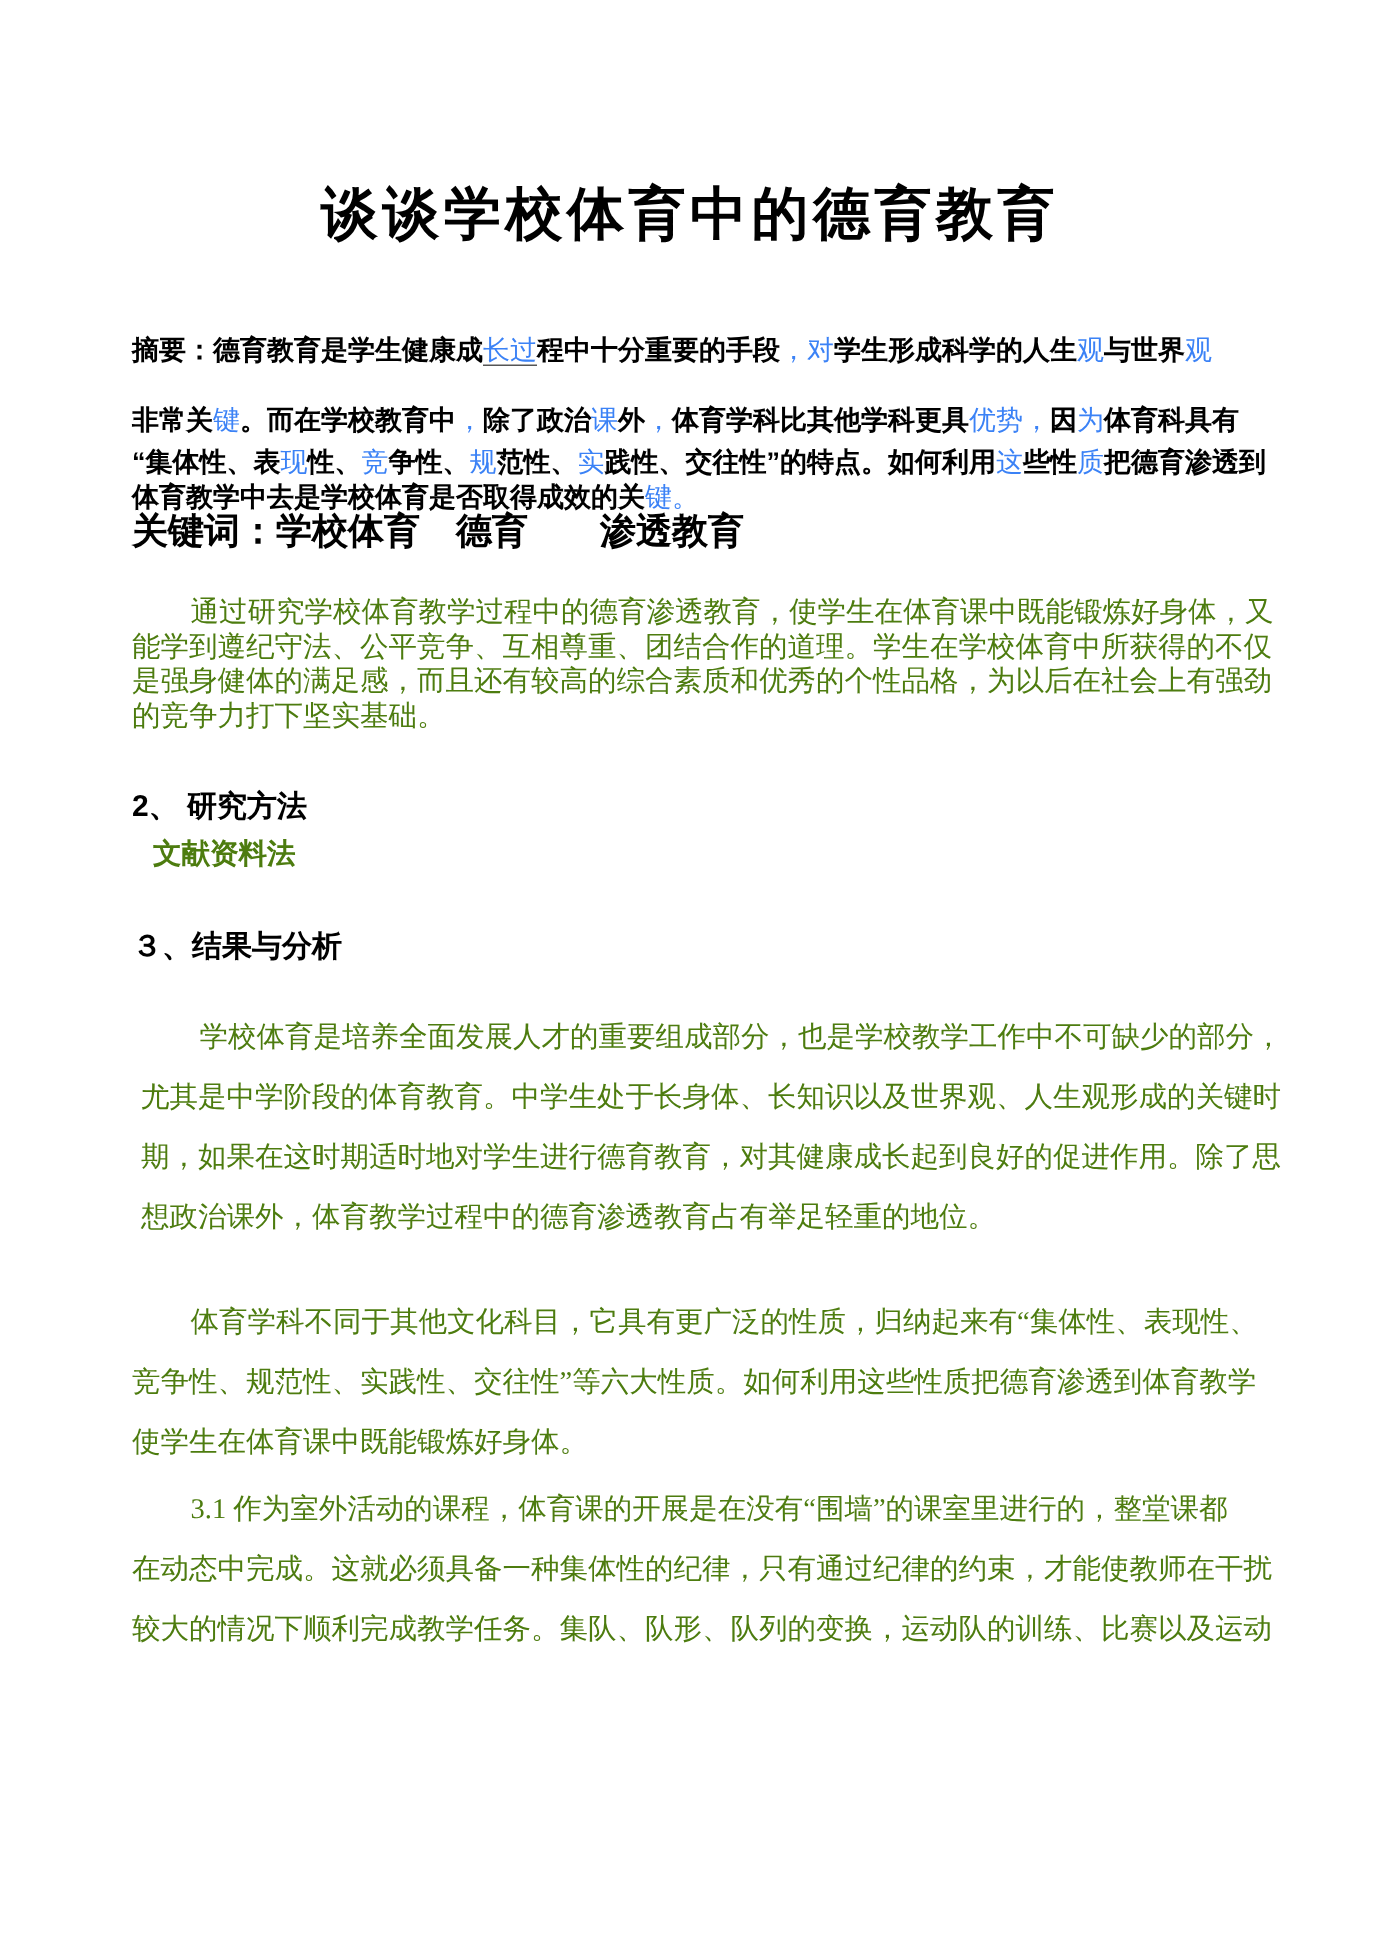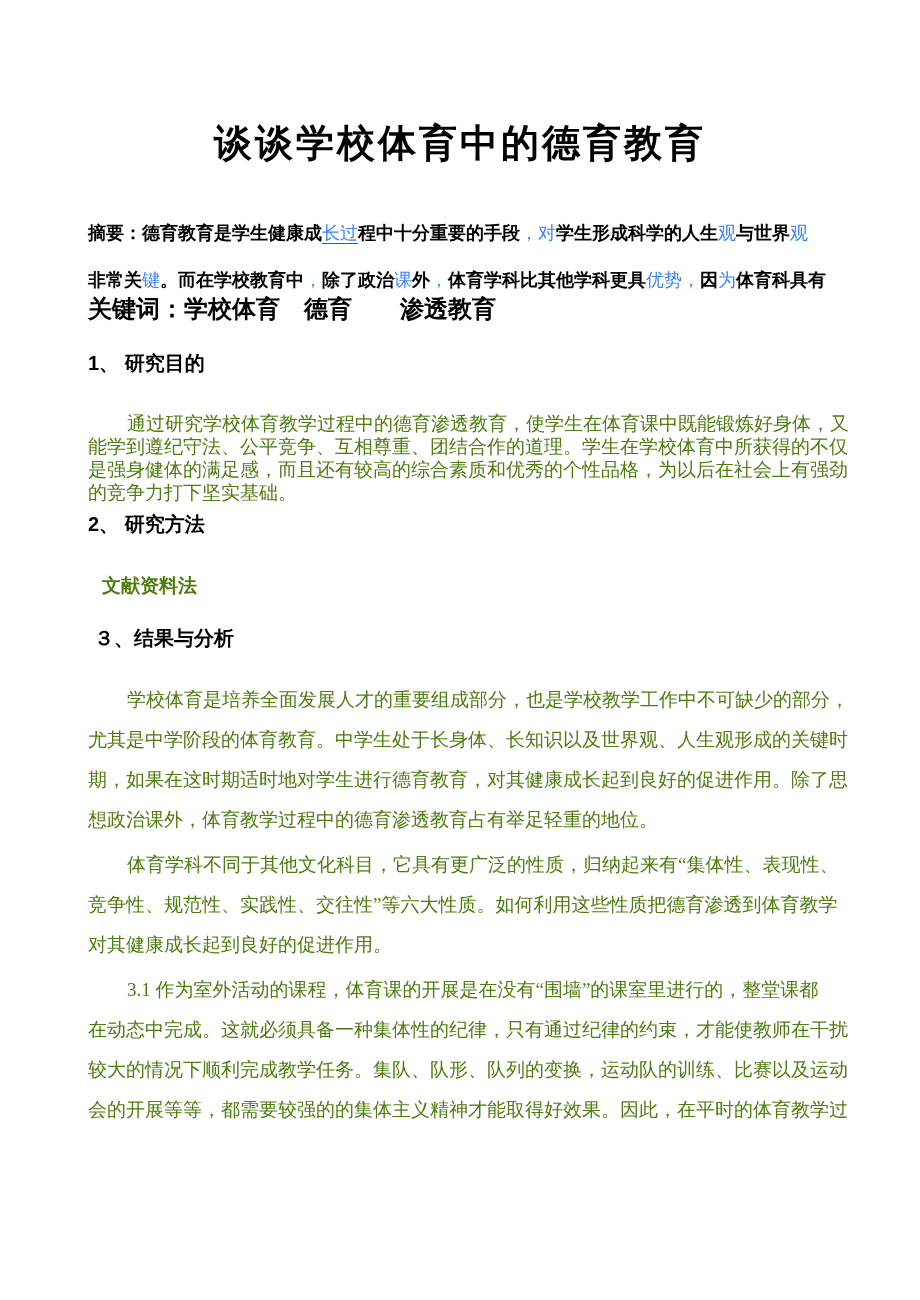--- a/index.html
+++ b/index.html
@@ -76,48 +76,48 @@
 </style>
 </head>
 <body>
 
 <div id="page">
   <div id="doc-title">谈谈学校体育中的德育教育</div>
 
   <div id="abstract">
       <div class="ab-line"><span>摘要：</span><span>德育教育是学生健康成</span><span class="lt ul">长过</span><span>程中十分重要的手段</span><span class="lt">，对</span><span>学生形成科学的人生</span><span class="lt">观</span><span>与世界</span><span class="lt">观</span></div>
       <div class="ab-line"><span>非常关</span><span class="lt">键</span><span>。而在学校教育中</span><span class="lt">，</span><span>除了政治</span><span class="lt">课</span><span>外</span><span class="lt">，</span><span>体育学科比其他学科更具</span><span class="lt">优势，</span><span>因</span><span class="lt">为</span><span>体育科具有</span></div>
+      <div class="ab-line"><span>“集体性、表</span><span class="lt">现</span><span>性、</span><span class="lt">竞</span><span>争性、</span><span class="lt">规</span><span>范性、</span><span class="lt">实</span><span>践性、交往性”的特点。如何利用</span><span class="lt">这</span><span>些性</span><span class="lt">质</span><span>把德育渗透到</span></div>
+      <div class="ab-line"><span>体育教学中去是学校体育是否取得成效的关</span><span class="lt">键。</span></div>
     </div>
 
   <div id="keywords-line">关键词：学校体育　德育　　渗透教育</div>
 
   <div id="body">
-      <div class="heading">1、 研究目的</div>
       <div class="para single indent-first">
         <div class="bline">通过研究学校体育教学过程中的德育渗透教育，使学生在体育课中既能锻炼好身体，又</div>
         <div class="bline">能学到遵纪守法、公平竞争、互相尊重、团结合作的道理。学生在学校体育中所获得的不仅</div>
         <div class="bline">是强身健体的满足感，而且还有较高的综合素质和优秀的个性品格，为以后在社会上有强劲</div>
         <div class="bline">的竞争力打下坚实基础。</div>
       </div>
       <div class="heading">2、 研究方法</div>
       <div class="para single indent-small">
         <div class="bline">文献资料法</div>
       </div>
       <div class="heading">３、结果与分析</div>
       <div class="para double indent-first">
         <div class="bline">学校体育是培养全面发展人才的重要组成部分，也是学校教学工作中不可缺少的部分，</div>
         <div class="bline">尤其是中学阶段的体育教育。中学生处于长身体、长知识以及世界观、人生观形成的关键时</div>
         <div class="bline">期，如果在这时期适时地对学生进行德育教育，对其健康成长起到良好的促进作用。除了思</div>
         <div class="bline">想政治课外，体育教学过程中的德育渗透教育占有举足轻重的地位。</div>
       </div>
       <div class="para double indent-first">
         <div class="bline">体育学科不同于其他文化科目，它具有更广泛的性质，归纳起来有“集体性、表现性、</div>
         <div class="bline">竞争性、规范性、实践性、交往性”等六大性质。如何利用这些性质把德育渗透到体育教学</div>
-        <div class="bline">对其健康成长起到良好的促进作用。</div>
+        <div class="bline">使学生在体育课中既能锻炼好身体。</div>
       </div>
       <div class="para double indent-first">
         <div class="bline">3.1 作为室外活动的课程，体育课的开展是在没有“围墙”的课室里进行的，整堂课都</div>
         <div class="bline">在动态中完成。这就必须具备一种集体性的纪律，只有通过纪律的约束，才能使教师在干扰</div>
         <div class="bline">较大的情况下顺利完成教学任务。集队、队形、队列的变换，运动队的训练、比赛以及运动</div>
-        <div class="bline">会的开展等等，都需要较强的的集体主义精神才能取得好效果。因此，在平时的体育教学过</div>
       </div>
     </div>
 </div>
 
 </body></html>

